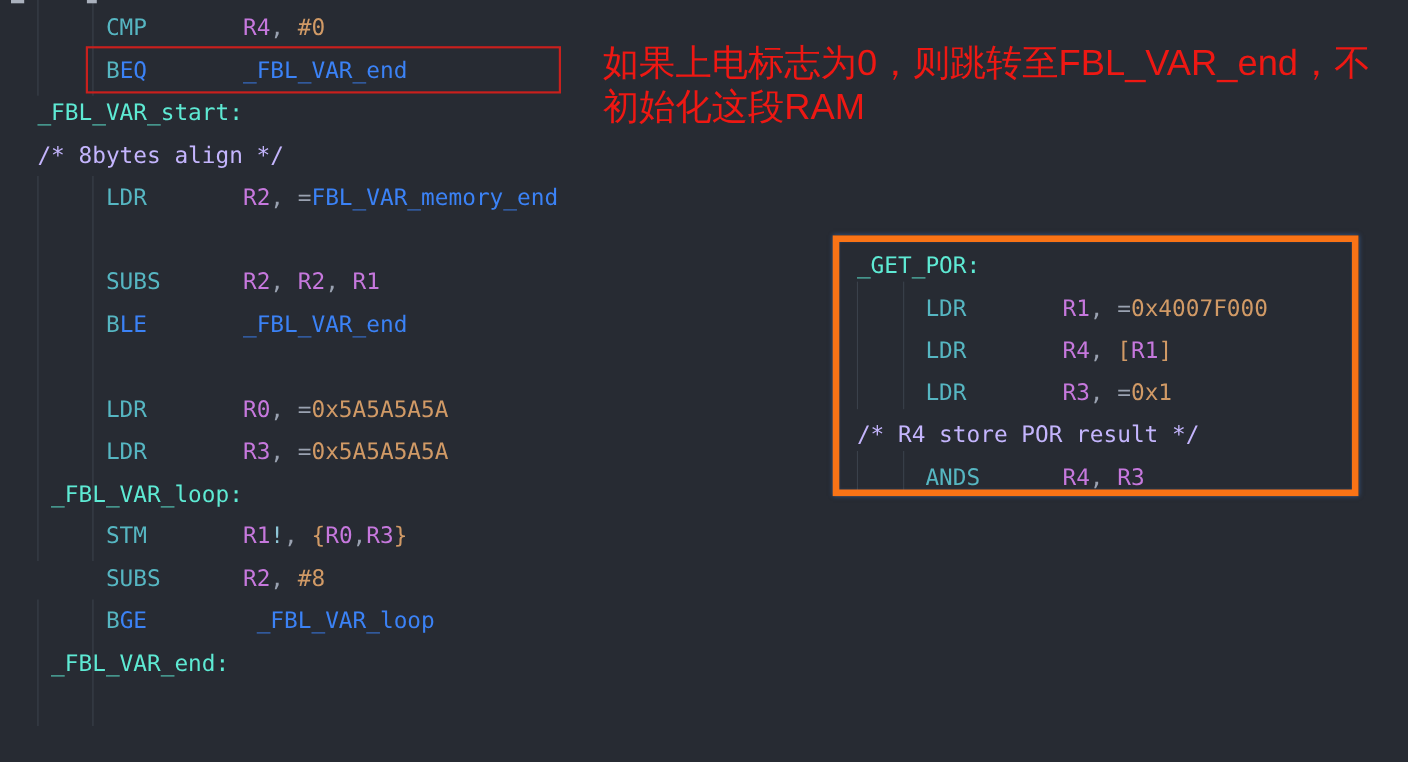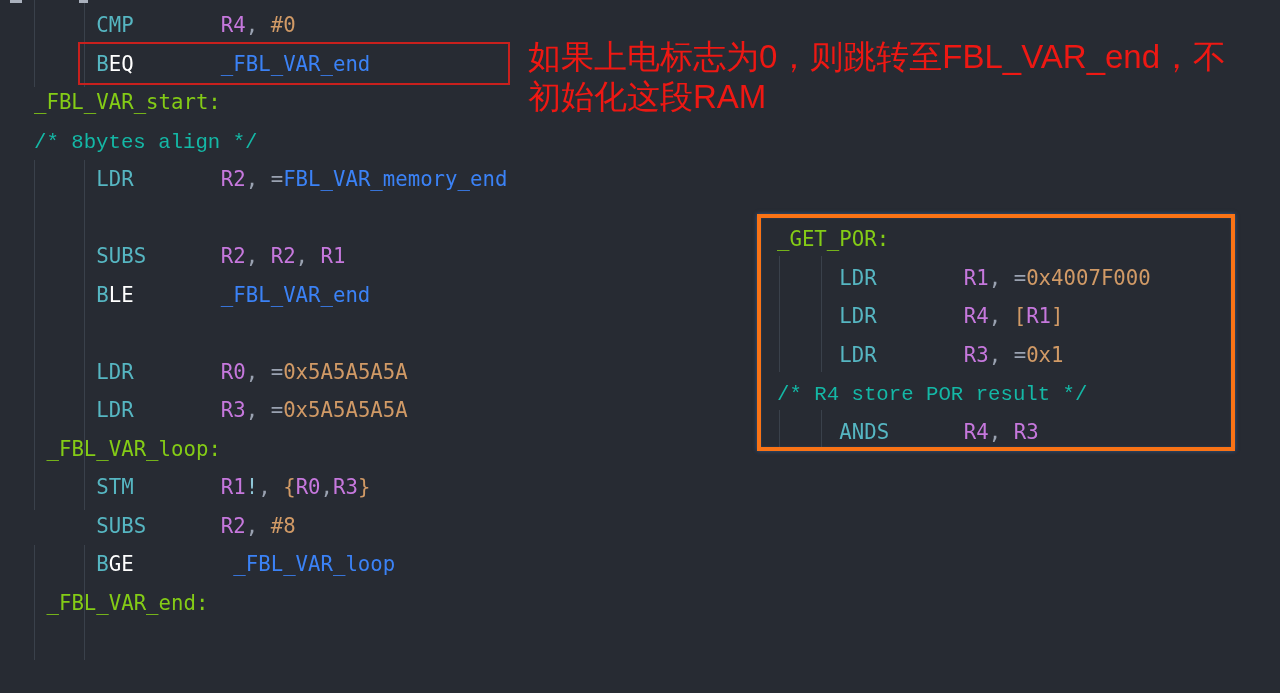--- a/index.html
+++ b/index.html
@@ -13,59 +13,59 @@
   
   .codeblock{position:absolute;}
   .line{
     height:38.5px;
     line-height:38.5px;
     font-size:20.7px;
     white-space:pre;
   }
   .tk-sp  {color:#a6adbb;}
   .tk-mn  {color:#56b6c2;}
-  .tk-cond{color:#ffffff;}
+  .tk-cond{color:#3b82f6;}
   .tk-reg {color:#c678dd;}
   .tk-num {color:#d19a66;}
   .tk-pun {color:#9aa2b1;}
   .tk-eq  {color:#9aa2b1;}
   .tk-br  {color:#d19a66;}
   .tk-ref {color:#3b82f6;}
-  .tk-lbl {color:#84cc16;}
-  .tk-com {color:#14b8a6;font-family:Liberation Mono, monospace;}
+  .tk-lbl {color:#5eead4;}
+  .tk-com {color:#c4b5fd;}
   .tk-bang{color:#8fc7d8;}
   
   .guide{position:absolute;width:1px;background:#3a414b;}
   
   .dash{position:absolute;top:0;height:3px;background:#aab1bd;}
   
   .red-box{
     position:absolute;
     left:78px;top:42px;width:432px;height:43px;
     border:2px solid #c9201d;
     box-sizing:border-box;
     z-index:5;
   }
   
   .blue-box{
     position:absolute;
     left:757px;top:214px;width:478px;height:237px;
-    border:4px solid #f97316;
+    border:6px solid #f97316;
     box-sizing:border-box;
     box-shadow:0 0 4px rgba(62,125,210,.55), inset 0 0 2px rgba(62,125,210,.35);
     z-index:3;
   }
   .blue-box .inner{
     position:absolute;left:16px;top:2px;right:0;bottom:0;
     overflow:hidden;
   }
   
   .annotation{
     position:absolute;
-    left:528px;top:37px;
+    left:548px;top:37px;
     font-family:"Liberation Sans","DejaVu Sans",sans-serif;
     font-size:33px;
     line-height:40px;
     color:#ee1813;
     white-space:nowrap;
     z-index:6;
   }
 </style>
 </head>
 <body>

